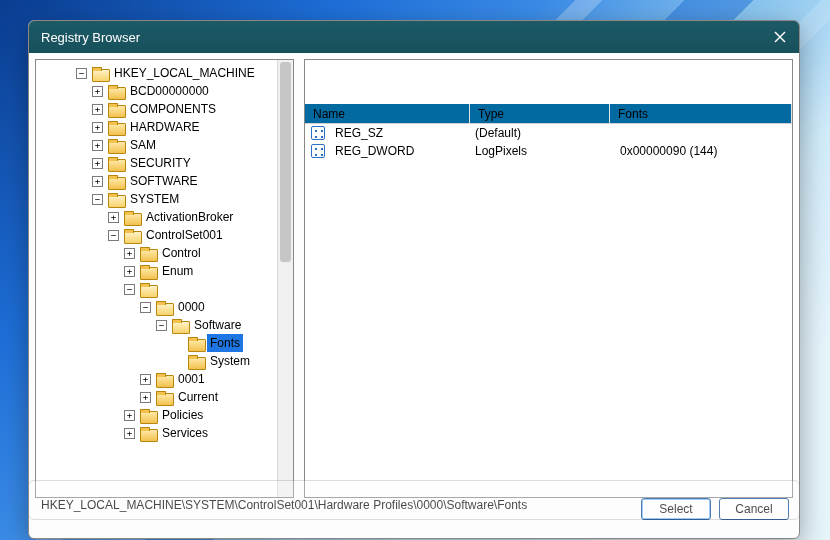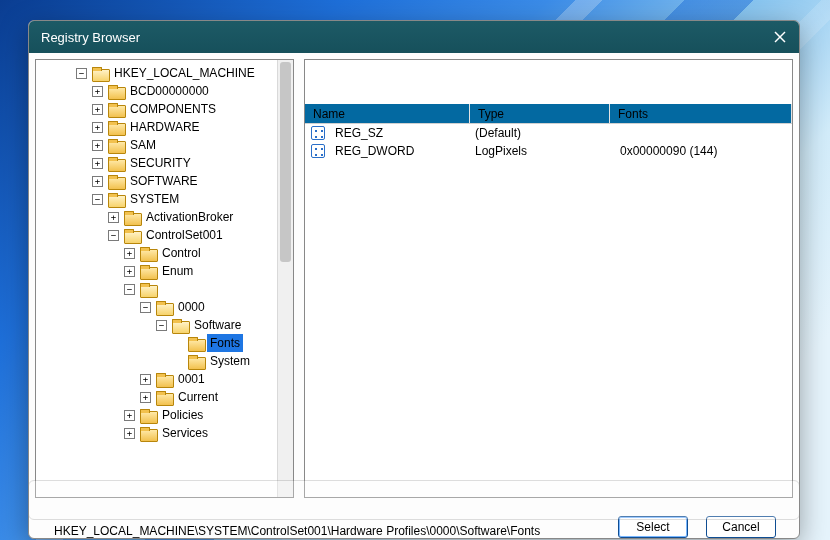--- a/index.html
+++ b/index.html
@@ -93,23 +93,23 @@
       radial-gradient(circle at 4px 4px, #2a6fc9 1px, transparent 1.5px),
       radial-gradient(circle at 10px 4px, #2a6fc9 1px, transparent 1.5px),
       radial-gradient(circle at 4px 10px, #2a6fc9 1px, transparent 1.5px),
       radial-gradient(circle at 10px 10px, #2a6fc9 1px, transparent 1.5px),
       #fff;
     border-radius:2px;
   }
 
   .footer {
     height:40px;
-    display:flex; align-items:flex-end;
-    padding:0 23px;
-    gap:18px;
+    display:flex; align-items:flex-start;
+    padding:0 10px;
+    gap:8px;
   }
   .path { flex:1; font-size:12px; color:#000; padding-left:2px; overflow:hidden; text-overflow:ellipsis; white-space:nowrap; }
   .btn {
     min-width:70px; height:22px;
     border:1px solid #0f4d92;
     background:#fff;
     border-radius:3px;
     font-size:12px;
     padding:0 12px;
     cursor:pointer;

